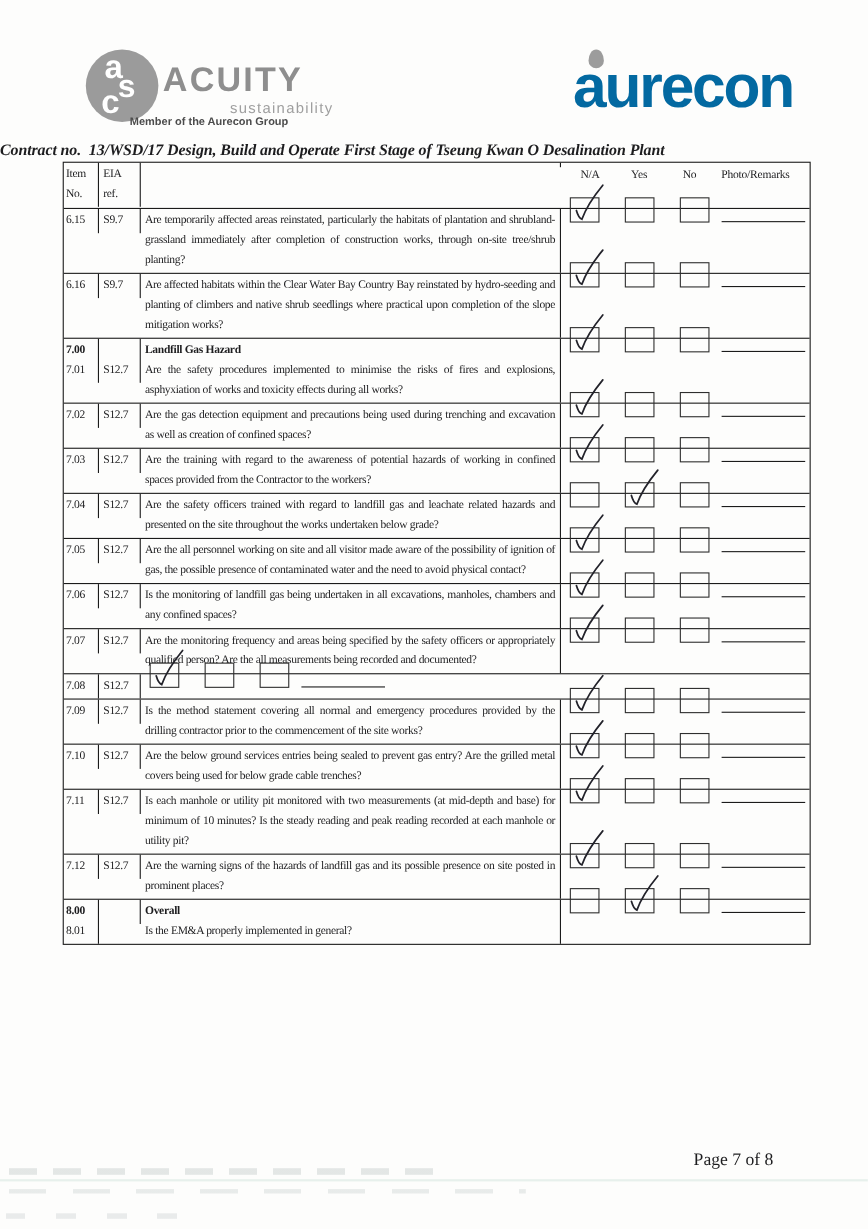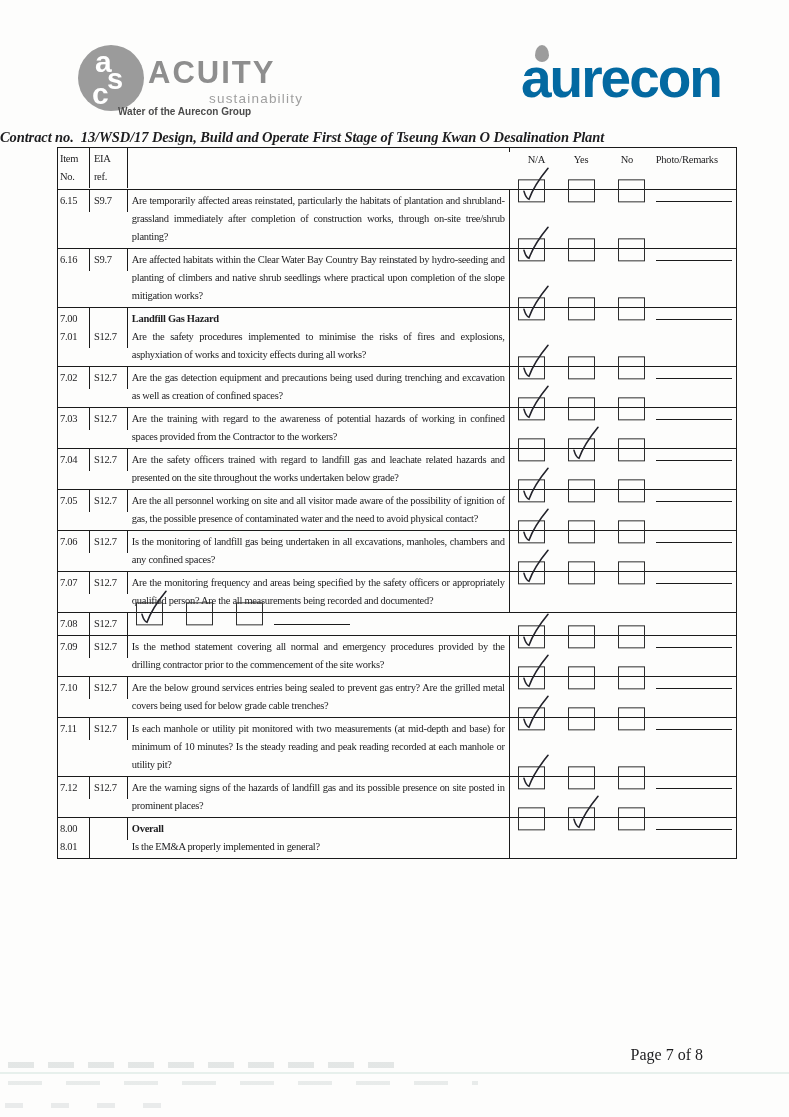--- a/index.html
+++ b/index.html
@@ -38,21 +38,21 @@
   .cell{box-sizing:border-box;padding:2px 4px;font-size:10.5px;line-height:18px;
     letter-spacing:-0.3px;}
   .c-item{width:32px;border-right:1.1px solid #1b1b1b;padding-left:2px;padding-right:1px;}
   .c-eia{width:38px;border-right:1.1px solid #1b1b1b;}
   .c-q{width:383px;border-right:1.1px solid #1b1b1b;text-align:justify;}
   .c-checks{width:227px;position:relative;}
   .c-item span{display:block;}
   .section{display:block;font-weight:bold;text-align:left;}
   .section:empty{display:none;}
   .item2:empty{display:none;}
-  .has-section .item-top{font-weight:normal;}
+  .has-section .item-top{font-weight:bold;}
   .has-section .c-eia{padding-top:20px;}
 
   
   .thead{height:41px;}
   .thead .c-item{display:flex;flex-direction:column;justify-content:space-between;}
   .thead .c-checks .hlbl{position:absolute;top:3px;font-size:10.5px;letter-spacing:-0.2px;}
   .h-na{left:18px;} .h-yes{left:64px;} .h-no{left:111px;} .h-photo{left:146px;}
 
   
   .cb{position:absolute;top:50%;transform:translateY(-55%);width:25px;height:21px;
@@ -79,21 +79,21 @@
 </head>
 <body>
 
 <div class="abs logo-circle">
   <span class="mono-a">a</span>
   <span class="mono-s">s</span>
   <span class="mono-c">c</span>
 </div>
 <div class="abs acuity-name">ACUITY</div>
 <div class="abs acuity-sub">sustainability</div>
-<div class="abs acuity-member">Water of the Aurecon Group</div>
+<div class="abs acuity-member">Member of the Aurecon Group</div>
 <div class="abs aurecon-dot"></div>
 <div class="abs aurecon-word">aurecon</div>
 
 <div class="abs doc-title">Contract no.  13/WSD/17 Design, Build and Operate First Stage of Tseung Kwan O Desalination Plant</div>
 
 <div class="abs ctable">
   <div class="thead">
     <div class="cell c-item">
       <span>Item</span>
       <span>No.</span>

